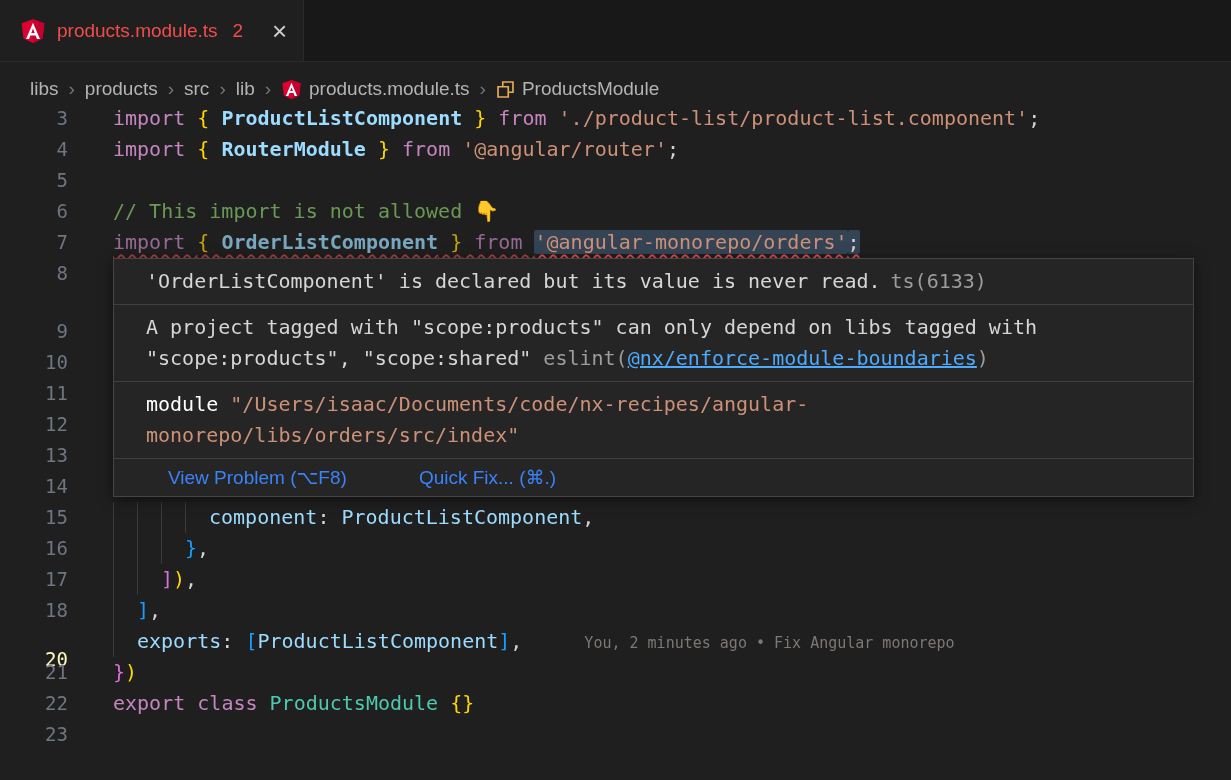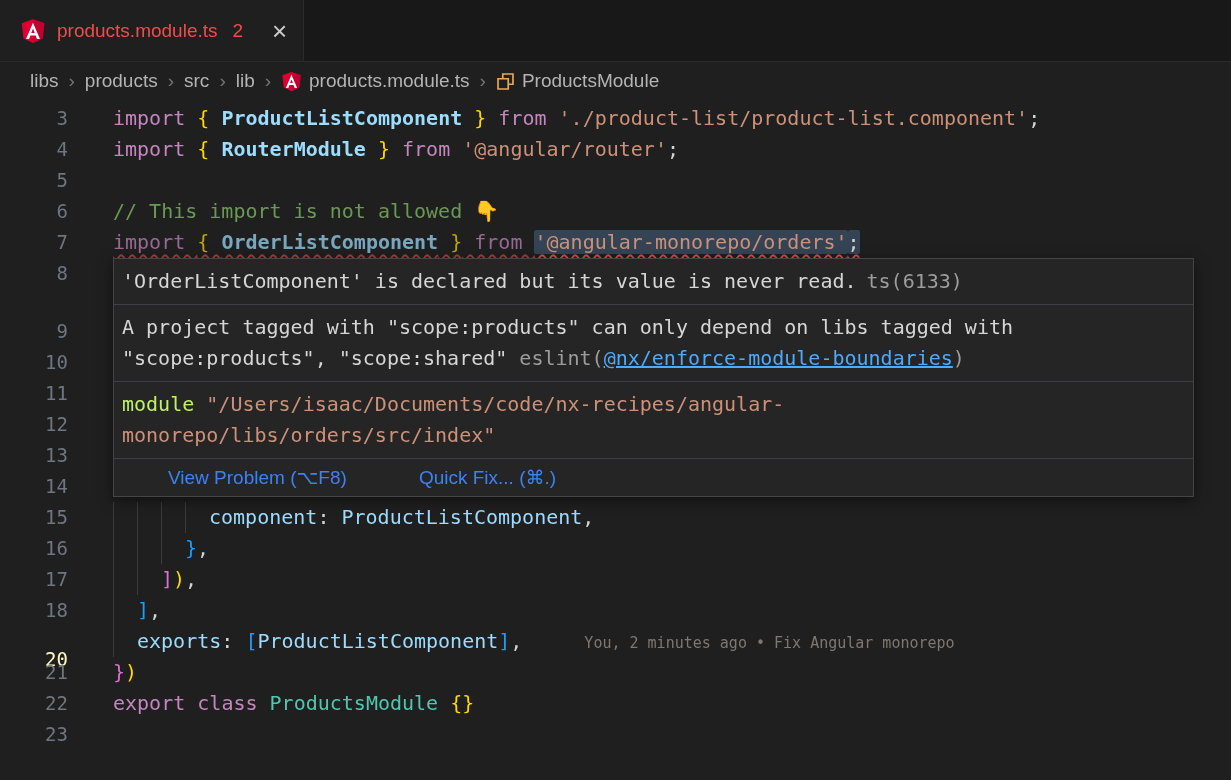--- a/index.html
+++ b/index.html
@@ -16,21 +16,21 @@
   .tab {
     height:61px; display:flex; align-items:center;
     background:#1f1f1f; padding:0 16px 0 20px; gap:11px;
     border-right:1px solid #2a2a2a;
   }
   .tab-label { color:#f14c4c; font-size:19px; }
   .tab-badge { color:#f14c4c; font-size:19px; margin-left:4px; }
   .tab-close { color:#cccccc; font-size:26px; margin-left:18px; line-height:1; cursor:pointer; }
 
   
-  .breadcrumbs { height:38px; display:flex; align-items:center; padding-left:30px; gap:10px;
+  .breadcrumbs { height:38px; display:flex; align-items:flex-end; padding-left:30px; gap:10px;
                  color:#b4b4b4; font-size:19px; background:#1f1f1f; }
   .crumb { cursor:pointer; white-space:nowrap; }
   .crumb-sep { color:#767676; font-size:19px; }
   .crumb-with-icon { display:flex; align-items:center; gap:7px; }
 
   
   .editor { position:relative; height:680px; overflow:hidden; }
   #code { padding-top:3px; }
   .line { display:flex; height:31px; line-height:31px;
           font-family:"DejaVu Sans Mono", monospace; font-size:20px; white-space:pre; }
@@ -56,26 +56,26 @@
   .hl  { background:rgba(82,118,158,.42); border-radius:2px; }
   .squiggle { text-decoration:underline wavy #e4484d; text-decoration-thickness:1.5px;
               text-underline-offset:5px; text-decoration-skip-ink:none; }
   .blame { color:#7d7873; margin-left:62px; font-size:15px; }
 
   
   .hover { position:absolute; left:113px; top:158px; width:1081px;
            background:#252526; border:1px solid #454545; z-index:20;
            font-family:"DejaVu Sans Mono", monospace; font-size:20px; color:#d6d6d6;
            box-shadow:0 3px 12px rgba(0,0,0,.5); }
-  .hrow { padding:7px 16px 7px 8px; line-height:31px; }
+  .hrow { padding:7px 16px 7px 32px; line-height:31px; }
   .hdiv { height:1px; background:#3f3f45; }
   .hcode { color:#9d9d9d; margin-left:10px; }
   .hsrc  { color:#9d9d9d; }
   .hlink { color:#4daafc; text-decoration:underline; cursor:pointer; }
-  .hkw  { color:#bef264;text-align:center; }
+  .hkw  { color:#ffffff;text-align:center; }
   .hstr { color:#ce9178; }
   .hactions { padding:6px 16px 6px 14px; line-height:25px; display:flex; gap:32px;
               font-family:"Liberation Sans", sans-serif; font-size:19px; }
   .haction { color:#3b82f6; cursor:pointer; white-space:nowrap;margin-left:40px; }
 
   .icon { display:inline-flex; align-items:center; justify-content:center; flex:none; }
 </style>
 </head>
 <body>
 

